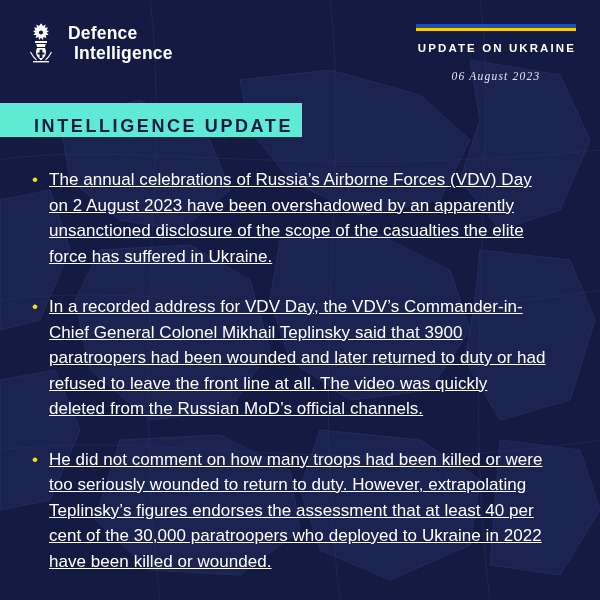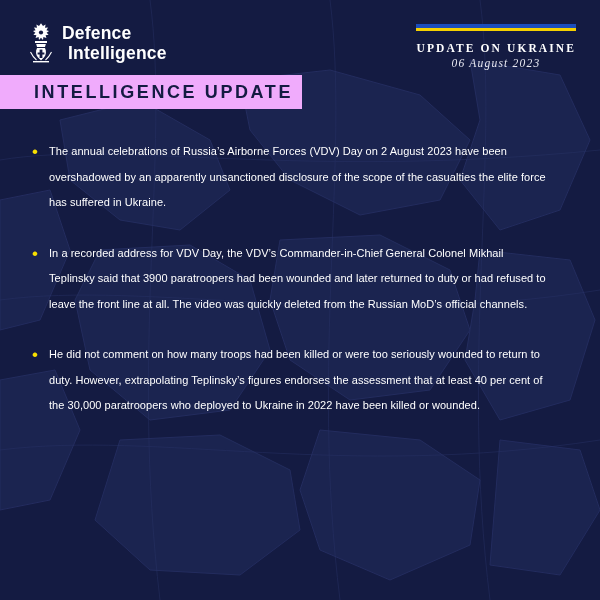--- a/index.html
+++ b/index.html
@@ -42,21 +42,21 @@
   .header {
     display: flex;
     align-items: flex-start;
     justify-content: space-between;
     padding: 22px 24px 0 26px;
     box-sizing: border-box;
   }
   .brand {
     display: flex;
     align-items: center;
-    gap: 6px;
+    gap: 12px;
   }
   .crest {
     width: 30px;
     height: 42px;
     flex: none;
   }
   .brand-text {
     color: #ffffff;
     font-size: 17.5px;
     line-height: 20px;
@@ -80,39 +80,38 @@
   }
   .flagbar .yellow {
     height: 3.5px;
     background: #f5d000;
   }
   .update-title {
     color: #ffffff;
     font-size: 11.5px;
     letter-spacing: 2.1px;
     font-weight: 700;
-    margin-bottom: 3px;
-    font-family: Liberation Serif, serif;
+    margin-bottom: 16px;
   }
   .update-date {
     color: #e9e9f2;
     font-size: 11.5px;
     font-style: italic;
     letter-spacing: 1.2px;
     font-family: "Liberation Serif", serif;
     text-align: center;
   }
   
   .banner {
-    margin-top: 6px;
+    margin-top: 21px;
     width: 302px;
     height: 34px;
-    background: #f0abfc;
-    display: flex;
-    align-items: center;
+    background: #5eead4;
+    display: flex;
+    align-items: flex-end;
   }
   .banner-text {
     color: #141b42;
     font-size: 18px;
     font-weight: 700;
     letter-spacing: 2.6px;
     padding-left: 34px;
   }
   
   .bullets {
@@ -128,24 +127,25 @@
     color: #f8e000;
     font-size: 17px;
     line-height: 26px;
     width: 17px;
     flex: none;
     text-align: left;
     padding-left: 2px;
   }
   .bullet-text {
     color: #ffffff;
-    font-size: 11px;
+    font-size: 17px;
     line-height: 25.5px;
     letter-spacing: .05px;
     max-width: 497px;
+    text-decoration: underline;
   }
 </style>
 </head>
 <body>
 
 <div class="poster">
 
   <div class="map-backdrop">
     <svg viewBox="0 0 600 600" xmlns="http://www.w3.org/2000/svg">
       <rect x="0" y="0" width="600" height="600" fill="#141b42"></rect>

